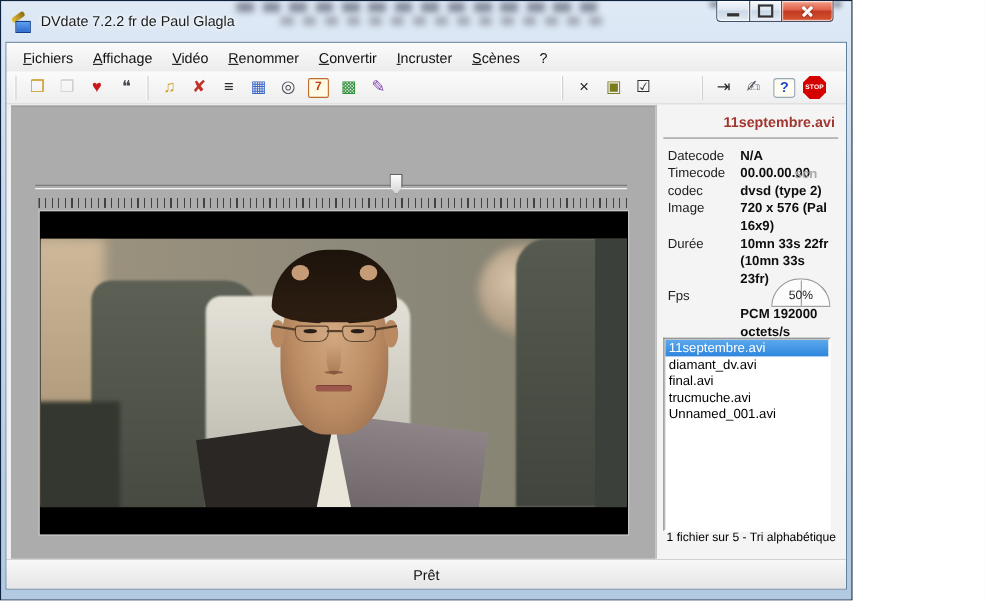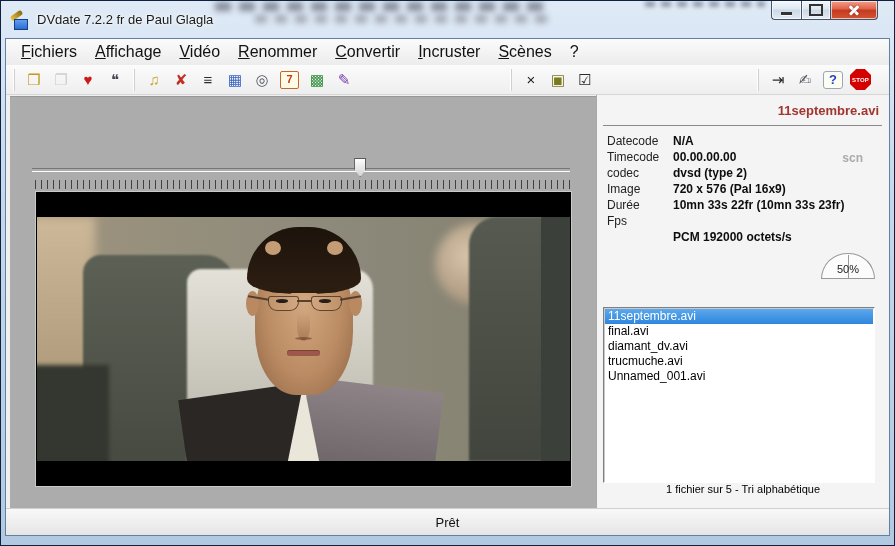--- a/index.html
+++ b/index.html
@@ -1,16 +1,16 @@
 <!DOCTYPE html>
 <html><head>
 <meta charset="utf-8">
 <style>
   html,body{margin:0;padding:0;background:#fff;font-family:"Liberation Sans","DejaVu Sans",sans-serif;}
-  .window{position:relative;width:895px;height:546px;box-sizing:border-box;border:1px solid #0e2240;
+  .window{position:relative;width:775px;height:546px;box-sizing:border-box;border:1px solid #0e2240;
     background:linear-gradient(180deg,#dfeaf6 0%,#c6d8ec 35%,#b2c9e2 100%);padding:0 4px 5px;}
   
   .titlebar{position:relative;height:37px;display:flex;align-items:center;overflow:hidden;}
   .smudge{position:absolute;pointer-events:none;}
   .smudge.s1{left:210px;top:1px;width:330px;height:9px;background:repeating-linear-gradient(90deg,rgba(45,45,65,.5) 0 16px,rgba(45,45,65,0) 16px 24px);filter:blur(3px);}
   .smudge.s2{left:250px;top:14px;width:300px;height:8px;background:repeating-linear-gradient(90deg,rgba(55,50,60,.35) 0 12px,rgba(55,50,60,0) 12px 20px);filter:blur(3px);}
   .smudge.s3{left:640px;top:0;width:120px;height:6px;background:repeating-linear-gradient(90deg,rgba(40,40,60,.4) 0 10px,rgba(40,40,60,0) 10px 16px);filter:blur(2px);}
   .app-icon{position:relative;width:20px;height:18px;margin:2px 6px 0 6px;flex:none;}
   .app-icon .film{position:absolute;left:3px;top:7px;width:12px;height:9px;background:linear-gradient(180deg,#5ea0f0,#2e6cd0);border:1px solid #123f8a;}
   .app-icon .pen{position:absolute;left:-1px;top:1px;width:13px;height:5px;background:linear-gradient(90deg,#e8c23a,#8a6a10);transform:rotate(-35deg);border-radius:2px;}
@@ -24,21 +24,21 @@
     background:linear-gradient(180deg,#f3a088,#e0614a 45%,#c33a22 50%,#d5542f);}
   .glyph-min{width:11px;height:3px;background:#333;box-shadow:0 1px 0 rgba(255,255,255,.7);margin-top:6px;}
   .glyph-max{width:10px;height:8px;border:2px solid #333;box-shadow:0 1px 0 rgba(255,255,255,.6);}
   .glyph-close{position:relative;width:14px;height:14px;}
   .glyph-close i{position:absolute;left:1px;top:6px;width:12px;height:2.6px;background:#fff;border-radius:1px;box-shadow:0 0 2px rgba(80,0,0,.6);}
   .glyph-close i:first-child{transform:rotate(45deg);}
   .glyph-close i:last-child{transform:rotate(-45deg);}
   
   .inner{position:relative;height:498px;box-sizing:border-box;border:1px solid #62809f;background:#F0F0F0;display:flex;flex-direction:column;}
   .menubar{height:26px;flex:none;display:flex;align-items:center;background:linear-gradient(180deg,#FBFBFB,#ECECEC);padding:0 6px;}
-  .menu-item{padding:5px 9px;font-size:16px;color:#111;}
+  .menu-item{padding:5px 9px;font-size:13px;color:#111;}
   .menu-item u{text-decoration:underline;}
   .toolbar{height:29px;flex:none;display:flex;align-items:center;background:linear-gradient(180deg,#FBFBFB,#EEEEEE);border-bottom:1px solid #d6d6d6;padding:0 8px;}
   .tb-group{display:flex;align-items:center;gap:3px;padding:0 7px;border-left:1px solid #cfcfcf;box-shadow:-1px 0 0 #ffffff;}
   .tb-group:nth-of-type(3){margin-left:148px;}
   .tb-group:nth-of-type(4){margin-left:auto;margin-right:2px;}
   .tb-btn{width:24px;height:22px;display:flex;align-items:center;justify-content:center;font-size:15px;line-height:1;}
   .tb-btn.disabled{opacity:.45;filter:grayscale(1);}
   .tb-btn.boxed{width:17px;height:16px;font-size:11px;font-weight:bold;background:#fffbe6;border:1px solid #c0692a;border-radius:2px;margin:0 3px;}
   .tb-btn.help{width:18px;height:16px;font-size:13px;font-weight:bold;background:#fdfdf2;border:1px solid #98a8b8;border-radius:3px;margin:0 3px;}
   .tb-btn.stop{width:21px;height:21px;background:#D40000;border-radius:3px;clip-path:polygon(29% 0,71% 0,100% 29%,100% 71%,71% 100%,29% 100%,0 71%,0 29%);font-size:6px;font-weight:bold;letter-spacing:.2px;margin:0 1px;}
@@ -245,22 +245,22 @@
               <span class="info-label"></span>
               <span class="info-value">PCM 192000 octets/s</span>
             </div>
           </div>
         <div class="gauge">
           <span class="needle"></span>
           <div class="val">50%</div>
         </div>
         <div class="listbox">
             <div class="file-item selected">11septembre.avi</div>
+            <div class="file-item">diamant_dv.avi</div>
             <div class="file-item">final.avi</div>
-            <div class="file-item">diamant_dv.avi</div>
             <div class="file-item">trucmuche.avi</div>
             <div class="file-item">Unnamed_001.avi</div>
           </div>
         <div class="rp-caption">1 fichier sur 5 - Tri alphabétique</div>
       </div>
 
     </div>
 
     <div class="statusbar">
       <span>Prêt</span>

